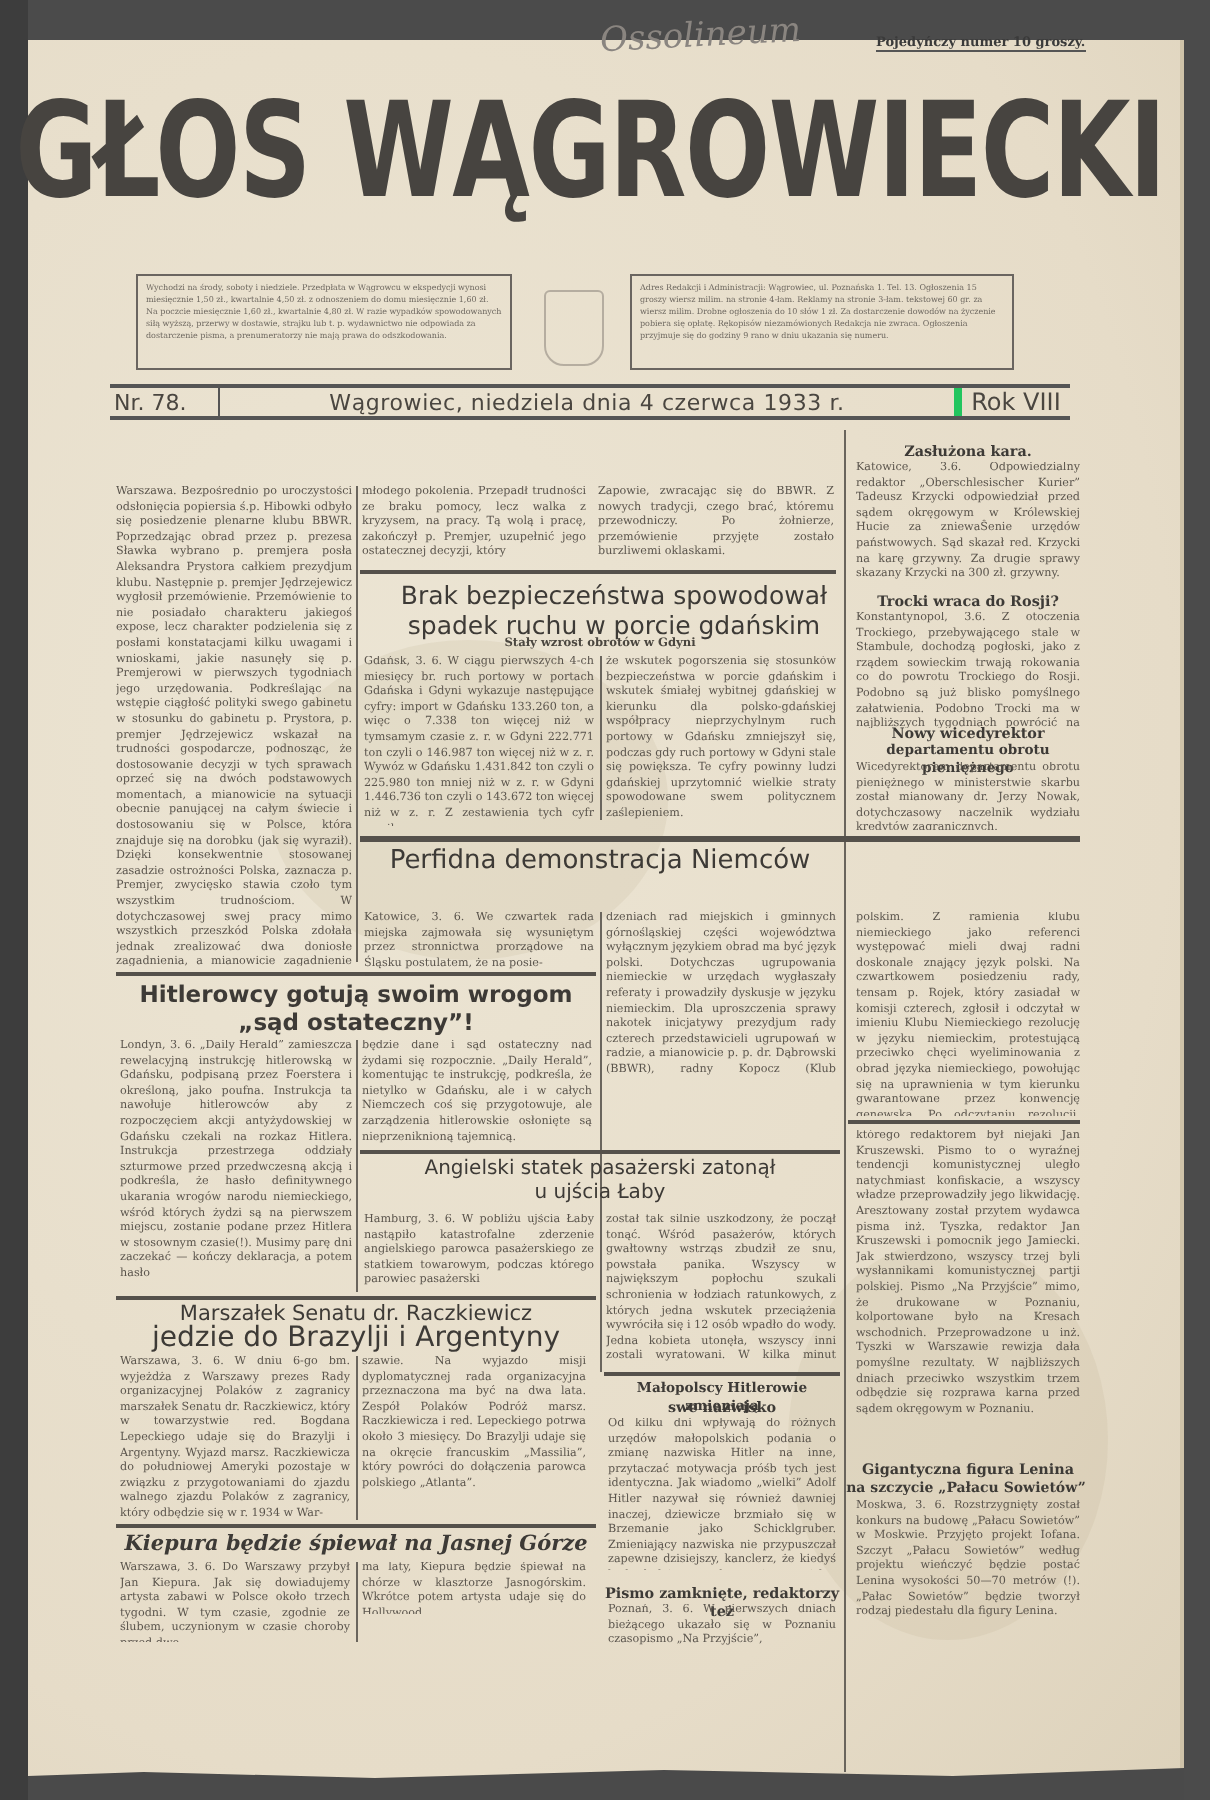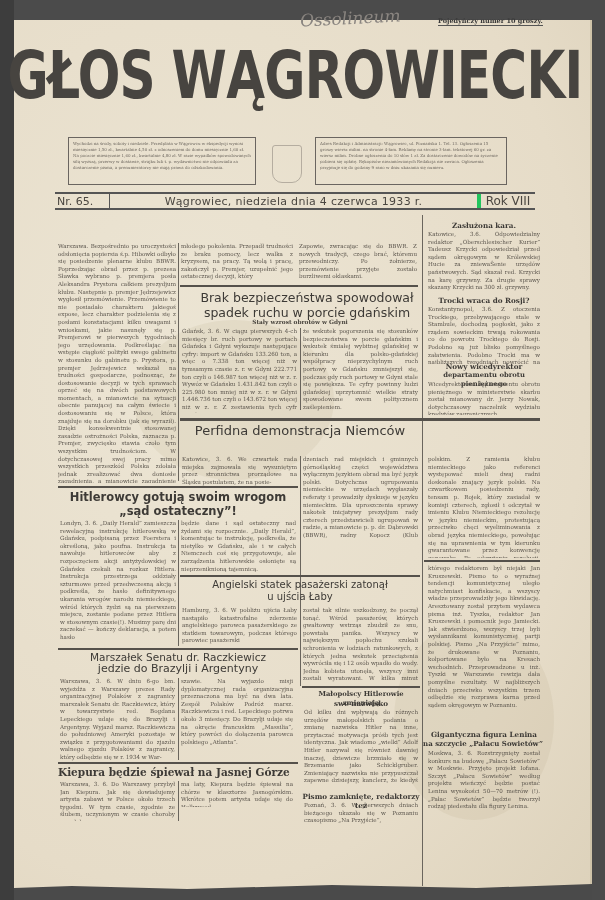--- a/index.html
+++ b/index.html
@@ -45,21 +45,21 @@
     position: absolute; left: 55px; top: 192px; width: 480px; height: 18px;
     border-top: 2px solid #555; border-bottom: 2px solid #555;
     display: flex; align-items: center;
     font-family: "DejaVu Sans", sans-serif; font-size: 11px; color: #4a4640;
   }
   .dateline .nr { width: 55px; padding-left: 2px; border-right: 1px solid #555; height: 100%; display:flex; align-items:center; }
   .dateline .date { flex: 1; text-align: center; letter-spacing: 0.3px; }
   .dateline .rok { width: 58px; border-left: 4px solid #22c55e; height: 100%; display:flex; align-items:center; justify-content:center; font-size: 12px; }
   .article { position: absolute; overflow: hidden; }
   .hl-sans { font-family: "DejaVu Sans", sans-serif; color: #3d3a36; text-align: center; white-space: nowrap; }
-  .hl-serif { font-family: "DejaVu Serif", serif; font-weight: bold; color: #3d3a36; white-space: nowrap; }
+  .hl-serif { font-family: "DejaVu Serif", serif; font-weight: bold; color: #3d3a36; text-align: center; white-space: nowrap; font-style: italic; }
   .col-text {
     font-size: 5.6px; line-height: 7.6px; color: #5a544c; text-align: justify;
     font-family: "DejaVu Serif", serif;
   }
   .rule { position: absolute; background: #55514b; }
   .vrule { position: absolute; width: 1px; background: #6a655d; }
   .small-hl { font-family: "DejaVu Serif", serif; font-weight: bold; font-size: 7.2px; text-align: center; color: #3d3a36; line-height: 9px; }
   .sub-hl { font-family: "DejaVu Serif", serif; font-weight: bold; font-size: 5.8px; text-align: center; color: #4a463f; }
   .stain { position: absolute; border-radius: 50%; background: rgba(180,165,135,0.15); }
 </style>
@@ -75,21 +75,21 @@
 </div>
 
 <div class="signature">Ossolineum</div>
 <div class="price">Pojedyńczy numer 10 groszy.</div>
 <div class="masthead">GŁOS WĄGROWIECKI</div>
 <div class="infobox left">Wychodzi na środy, soboty i niedziele. Przedpłata w Wągrowcu w ekspedycji wynosi miesięcznie 1,50 zł., kwartalnie 4,50 zł. z odnoszeniem do domu miesięcznie 1,60 zł. Na poczcie miesięcznie 1,60 zł., kwartalnie 4,80 zł. W razie wypadków spowodowanych siłą wyższą, przerwy w dostawie, strajku lub t. p. wydawnictwo nie odpowiada za dostarczenie pisma, a prenumeratorzy nie mają prawa do odszkodowania.</div>
 <div class="crest"></div>
 <div class="infobox right">Adres Redakcji i Administracji: Wągrowiec, ul. Poznańska 1. Tel. 13. Ogłoszenia 15 groszy wiersz milim. na stronie 4-łam. Reklamy na stronie 3-łam. tekstowej 60 gr. za wiersz milim. Drobne ogłoszenia do 10 słów 1 zł. Za dostarczenie dowodów na życzenie pobiera się opłatę. Rękopisów niezamówionych Redakcja nie zwraca. Ogłoszenia przyjmuje się do godziny 9 rano w dniu ukazania się numeru.</div>
 
 <div class="dateline">
-  <div class="nr">Nr. 65.</div>
+  <div class="nr">Nr. 78.</div>
   <div class="date">Wągrowiec, niedziela dnia 4 czerwca 1933 r.</div>
   <div class="rok">Rok VIII</div>
 </div>
 
 <div class="article" style="left:58px;top:215px;width:362px;height:22px;">
 </div>
 <div class="article col-text" style="left:58px;top:243px;width:118px;height:240px;">Warszawa. Bezpośrednio po uroczystości odsłonięcia popiersia ś.p. Hibowki odbyło się posiedzenie plenarne klubu BBWR. Poprzedzając obrad przez p. prezesa Sławka wybrano p. premjera posła Aleksandra Prystora całkiem prezydjum klubu. Następnie p. premjer Jędrzejewicz wygłosił przemówienie. Przemówienie to nie posiadało charakteru jakiegoś expose, lecz charakter podzielenia się z posłami konstatacjami kilku uwagami i wnioskami, jakie nasunęły się p. Premjerowi w pierwszych tygodniach jego urzędowania. Podkreślając na wstępie ciągłość polityki swego gabinetu w stosunku do gabinetu p. Prystora, p. premjer Jędrzejewicz wskazał na trudności gospodarcze, podnosząc, że dostosowanie decyzji w tych sprawach oprzeć się na dwóch podstawowych momentach, a mianowicie na sytuacji obecnie panującej na całym świecie i dostosowaniu się w Polsce, która znajduje się na dorobku (jak się wyraził). Dzięki konsekwentnie stosowanej zasadzie ostrożności Polska, zaznacza p. Premjer, zwycięsko stawia czoło tym wszystkim trudnościom. W dotychczasowej swej pracy mimo wszystkich przeszkód Polska zdołała jednak zrealizować dwa doniosłe zagadnienia, a mianowicie zagadnienie ustroju i zagadnienie wychowania</div>
 <div class="vrule" style="left:178px;top:243px;height:238px;"></div>
 <div class="article col-text" style="left:181px;top:243px;width:112px;height:40px;">młodego pokolenia. Przepadł trudności ze braku pomocy, lecz walka z kryzysem, na pracy. Tą wolą i pracę, zakończył p. Premjer, uzupełnić jego ostatecznej decyzji, który</div>
 <div class="article col-text" style="left:299px;top:243px;width:118px;height:40px;">Zapowie, zwracając się do BBWR. Z nowych tradycji, czego brać, któremu przewodniczy. Po żołnierze, przemówienie przyjęte zostało burzliwemi oklaskami.</div>
@@ -146,21 +146,21 @@
 <div class="rule" style="left:424px;top:560px;width:116px;height:2px;"></div>
 <div class="article col-text" style="left:428px;top:565px;width:112px;height:158px;">którego redaktorem był niejaki Jan Kruszewski. Pismo to o wyraźnej tendencji komunistycznej uległo natychmiast konfiskacie, a wszyscy władze przeprowadziły jego likwidację. Aresztowany został przytem wydawca pisma inż. Tyszka, redaktor Jan Kruszewski i pomocnik jego Jamiecki. Jak stwierdzono, wszyscy trzej byli wysłannikami komunistycznej partji polskiej. Pismo „Na Przyjście” mimo, że drukowane w Poznaniu, kolportowane było na Kresach wschodnich. Przeprowadzone u inż. Tyszki w Warszawie rewizja dała pomyślne rezultaty. W najbliższych dniach przeciwko wszystkim trzem odbędzie się rozprawa karna przed sądem okręgowym w Poznaniu.</div>
 <div class="small-hl" style="position:absolute;left:424px;top:730px;width:120px;">Gigantyczna figura Lenina</div>
 <div class="small-hl" style="position:absolute;left:422px;top:739px;width:122px;font-size:7px;">na szczycie „Pałacu Sowietów”</div>
 <div class="article col-text" style="left:428px;top:750px;width:112px;height:60px;">Moskwa, 3. 6. Rozstrzygnięty został konkurs na budowę „Pałacu Sowietów” w Moskwie. Przyjęto projekt Iofana. Szczyt „Pałacu Sowietów” według projektu wieńczyć będzie postać Lenina wysokości 50—70 metrów (!). „Pałac Sowietów” będzie tworzył rodzaj piedestału dla figury Lenina.</div>
 
 <div class="rule" style="left:58px;top:648px;width:240px;height:2px;"></div>
 
 <div class="article" style="left:58px;top:651px;width:240px;height:30px;">
   <div class="hl-sans" style="font-size:10.5px;line-height:12px;">Marszałek Senatu dr. Raczkiewicz</div>
-  <div class="hl-sans" style="font-size:11px;line-height:12px;">jedzie do Brazylji i Argentyny</div>
+  <div class="hl-sans" style="font-size:14px;line-height:12px;">jedzie do Brazylji i Argentyny</div>
 </div>
 <div class="article col-text" style="left:60px;top:678px;width:115px;height:85px;">Warszawa, 3. 6. W dniu 6-go bm. wyjeżdża z Warszawy prezes Rady organizacyjnej Polaków z zagranicy marszałek Senatu dr. Raczkiewicz, który w towarzystwie red. Bogdana Lepeckiego udaje się do Brazylji i Argentyny. Wyjazd marsz. Raczkiewicza do południowej Ameryki pozostaje w związku z przygotowaniami do zjazdu walnego zjazdu Polaków z zagranicy, który odbędzie się w r. 1934 w War-</div>
 <div class="vrule" style="left:178px;top:678px;height:82px;"></div>
 <div class="article col-text" style="left:181px;top:678px;width:112px;height:70px;">szawie. Na wyjazdo misji dyplomatycznej rada organizacyjna przeznaczona ma być na dwa lata. Zespół Polaków Podróż marsz. Raczkiewicza i red. Lepeckiego potrwa około 3 miesięcy. Do Brazylji udaje się na okręcie francuskim „Massilia”, który powróci do dołączenia parowca polskiego „Atlanta”.</div>
 
 <div class="rule" style="left:302px;top:686px;width:118px;height:2px;"></div>
 <div class="small-hl" style="position:absolute;left:300px;top:690px;width:122px;font-size:6.8px;">Małopolscy Hitlerowie zmieniają</div>
 <div class="small-hl" style="position:absolute;left:300px;top:699px;width:122px;">swe nazwisko</div>
 <div class="article col-text" style="left:304px;top:709px;width:114px;height:76px;">Od kilku dni wpływają do różnych urzędów małopolskich podania o zmianę nazwiska Hitler na inne, przytaczać motywacja próśb tych jest identyczna. Jak wiadomo „wielki” Adolf Hitler nazywał się również dawniej inaczej, dziewicze brzmiało się w Brzemanie jako Schicklgruber. Zmieniający nazwiska nie przypuszczał zapewne dzisiejszy, kanclerz, że kiedyś będą ludzie, wstydzący się nazwiska, które obecnie nosi.</div>
 <div class="small-hl" style="position:absolute;left:300px;top:792px;width:122px;">Pismo zamknięte, redaktorzy też</div>

